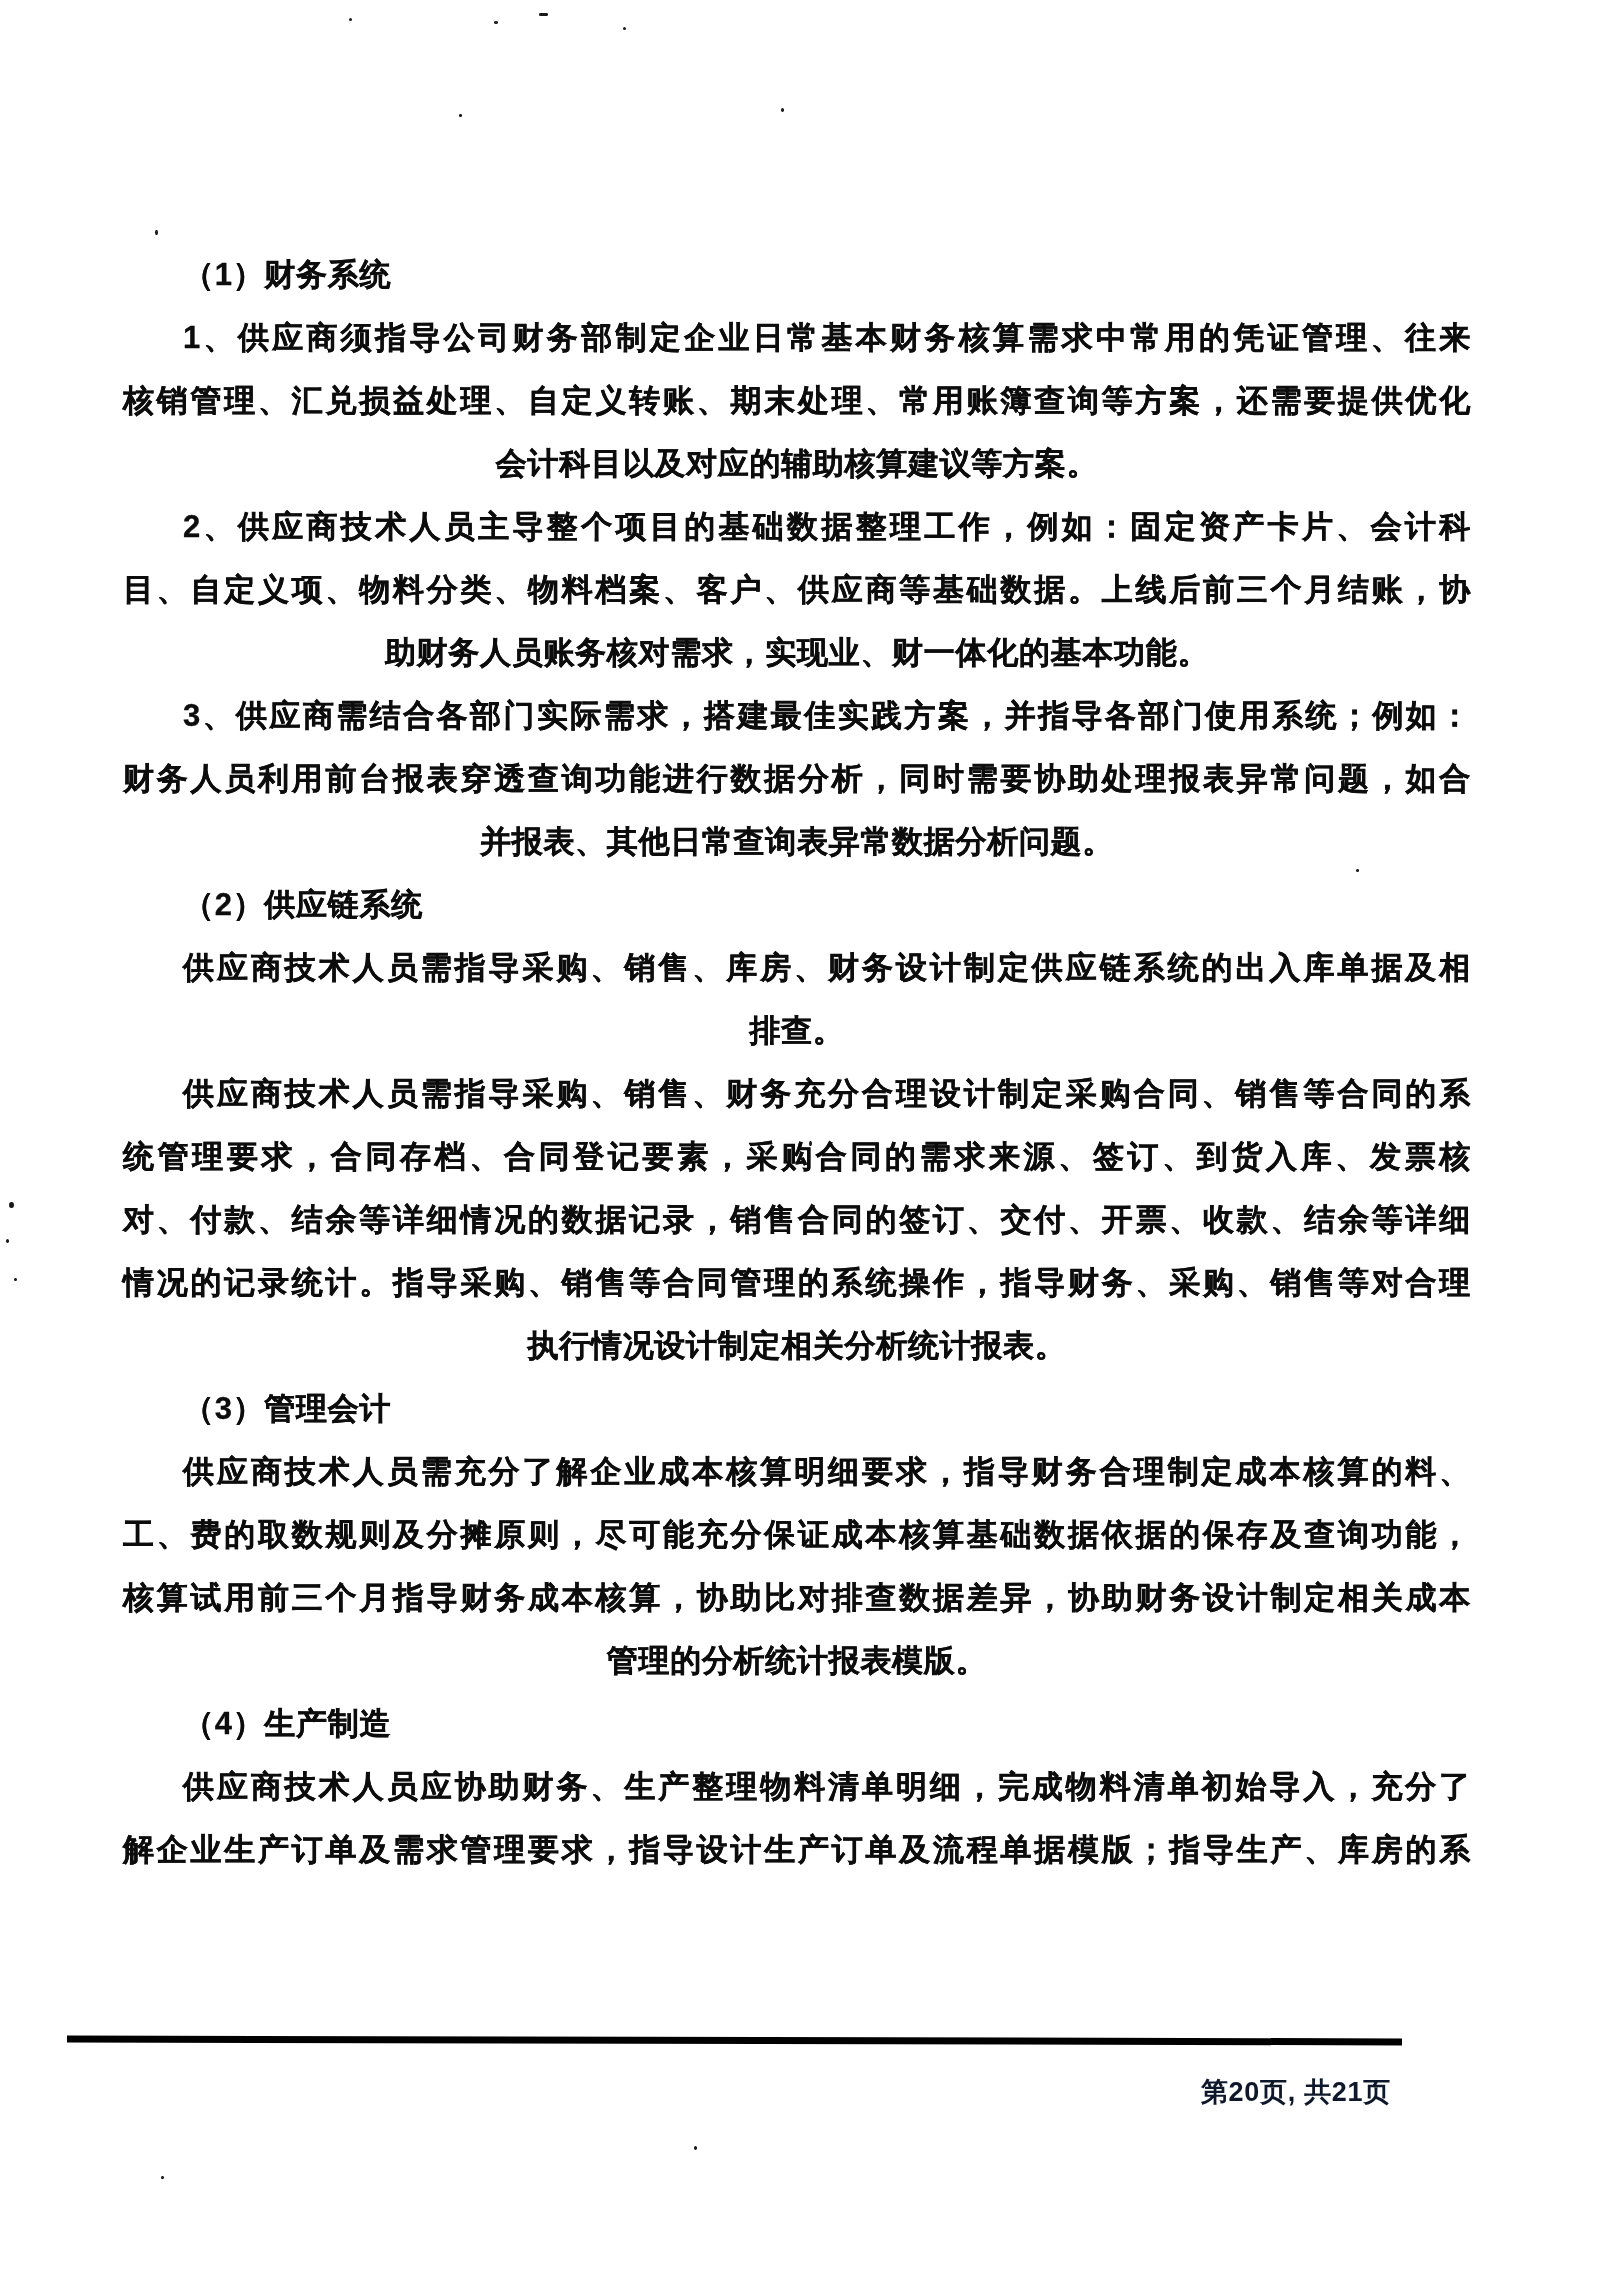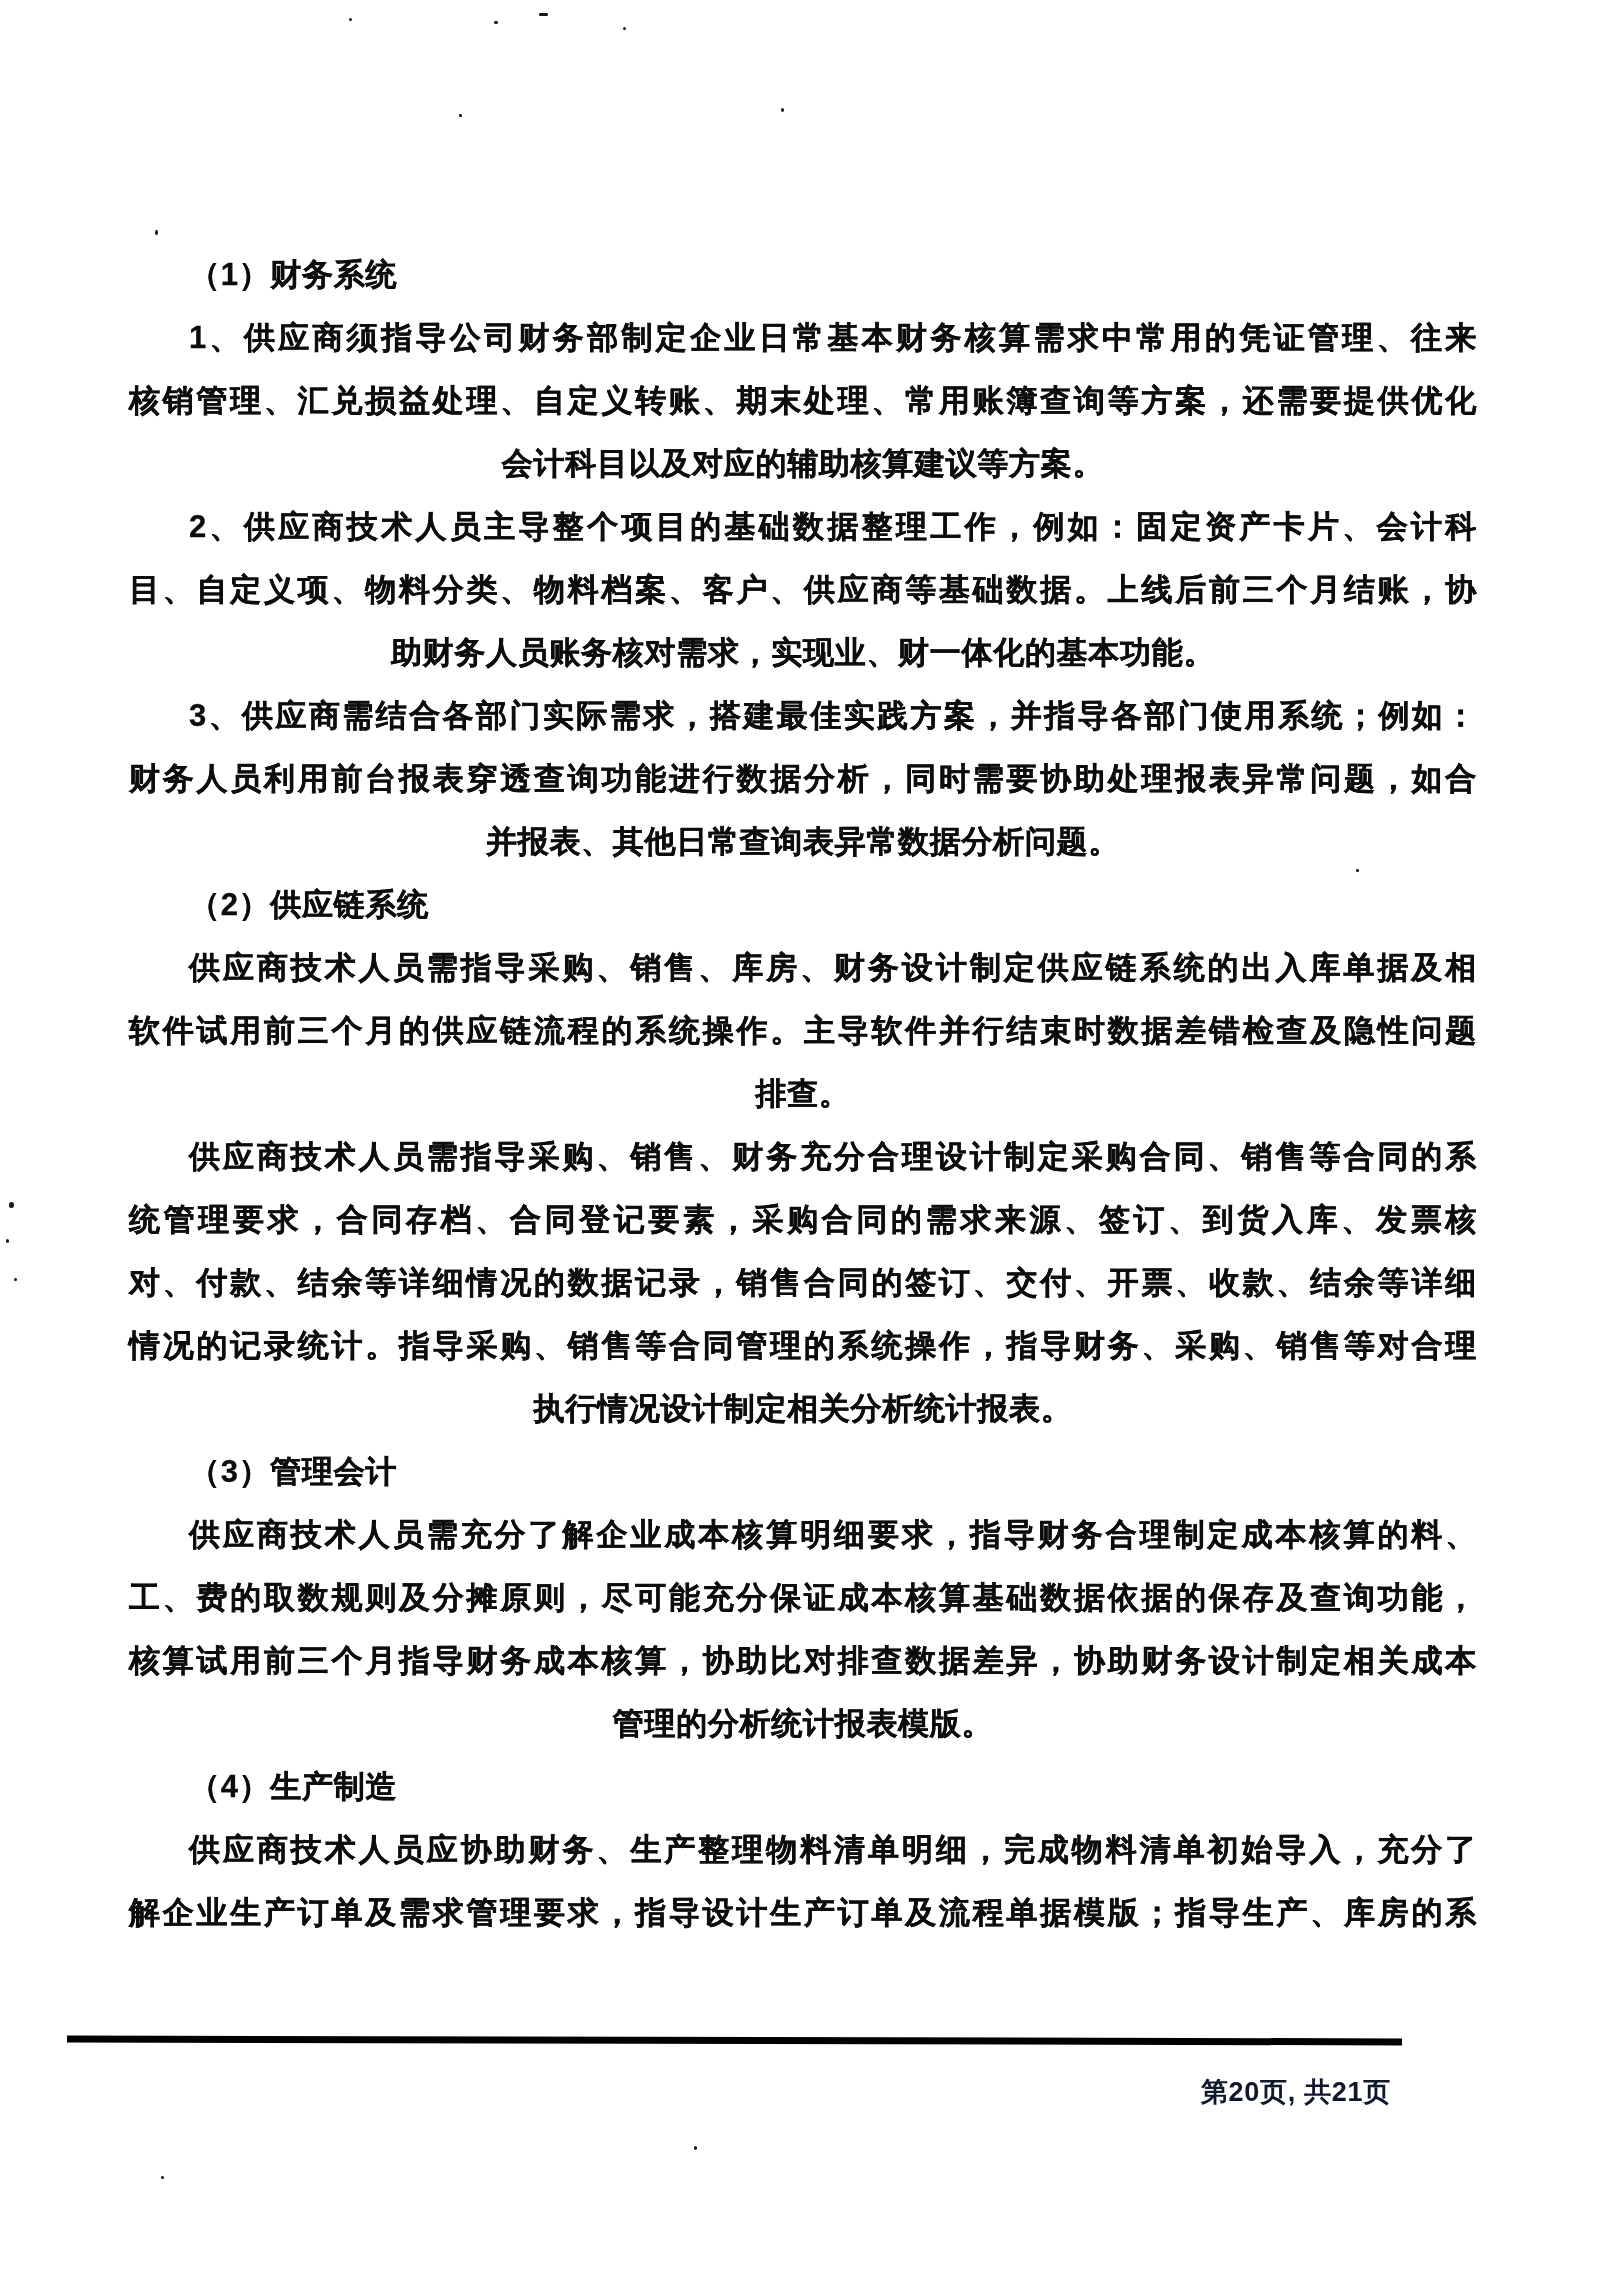--- a/index.html
+++ b/index.html
@@ -7,21 +7,21 @@
     position:relative;
     width:1618px;
     height:2284px;
     background:#ffffff;
     font-family:"Liberation Sans", sans-serif;
     color:#0d0d0d;
     overflow:hidden;
   }
   .content {
     position:absolute;
-    left:129px;
+    left:123px;
     top:243px;
     width:1348px;
   }
   .line {
     height:63px;
     line-height:63px;
     font-size:31px;
     font-weight:700;
     white-space:nowrap;
     letter-spacing:0.7px;
@@ -78,21 +78,20 @@
       <div class="line body">核销管理、汇兑损益处理、自定义转账、期末处理、常用账簿查询等方案，还需要提供优化</div>
       <div class="line para-end">会计科目以及对应的辅助核算建议等方案。</div>
       <div class="line para-start">2、供应商技术人员主导整个项目的基础数据整理工作，例如：固定资产卡片、会计科</div>
       <div class="line body">目、自定义项、物料分类、物料档案、客户、供应商等基础数据。上线后前三个月结账，协</div>
       <div class="line para-end">助财务人员账务核对需求，实现业、财一体化的基本功能。</div>
       <div class="line para-start">3、供应商需结合各部门实际需求，搭建最佳实践方案，并指导各部门使用系统；例如：</div>
       <div class="line body">财务人员利用前台报表穿透查询功能进行数据分析，同时需要协助处理报表异常问题，如合</div>
       <div class="line para-end">并报表、其他日常查询表异常数据分析问题。</div>
       <div class="line heading">（2）供应链系统</div>
       <div class="line para-start">供应商技术人员需指导采购、销售、库房、财务设计制定供应链系统的出入库单据及相</div>
-      <div class="line body">软件试用前三个月的供应链流程的系统操作。主导软件并行结束时数据差错检查及隐性问题</div>
       <div class="line para-end">排查。</div>
       <div class="line para-start">供应商技术人员需指导采购、销售、财务充分合理设计制定采购合同、销售等合同的系</div>
       <div class="line body">统管理要求，合同存档、合同登记要素，采购合同的需求来源、签订、到货入库、发票核</div>
       <div class="line body">对、付款、结余等详细情况的数据记录，销售合同的签订、交付、开票、收款、结余等详细</div>
       <div class="line body">情况的记录统计。指导采购、销售等合同管理的系统操作，指导财务、采购、销售等对合理</div>
       <div class="line para-end">执行情况设计制定相关分析统计报表。</div>
       <div class="line heading">（3）管理会计</div>
       <div class="line para-start">供应商技术人员需充分了解企业成本核算明细要求，指导财务合理制定成本核算的料、</div>
       <div class="line body">工、费的取数规则及分摊原则，尽可能充分保证成本核算基础数据依据的保存及查询功能，</div>
       <div class="line body">核算试用前三个月指导财务成本核算，协助比对排查数据差异，协助财务设计制定相关成本</div>

